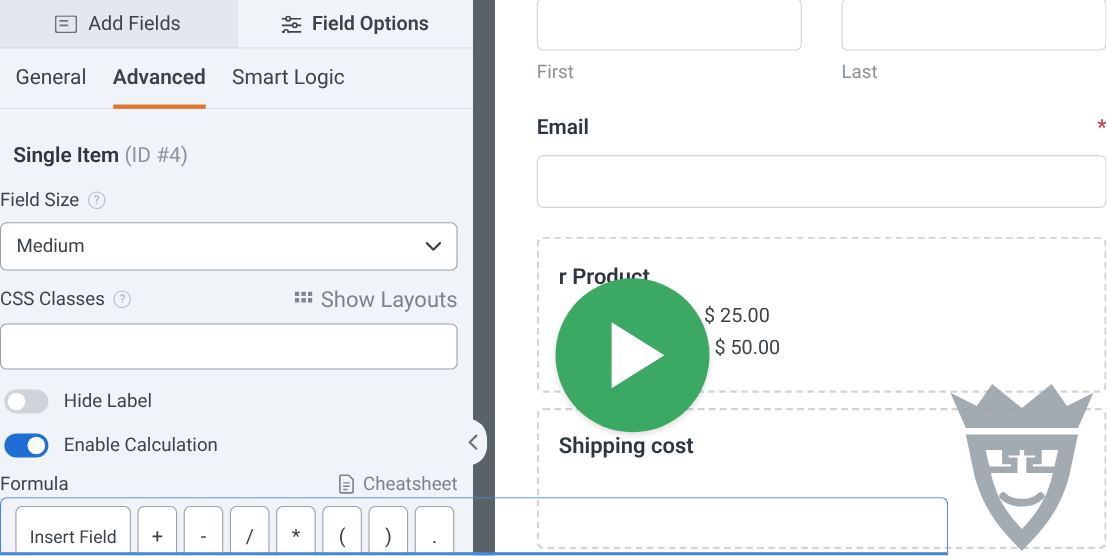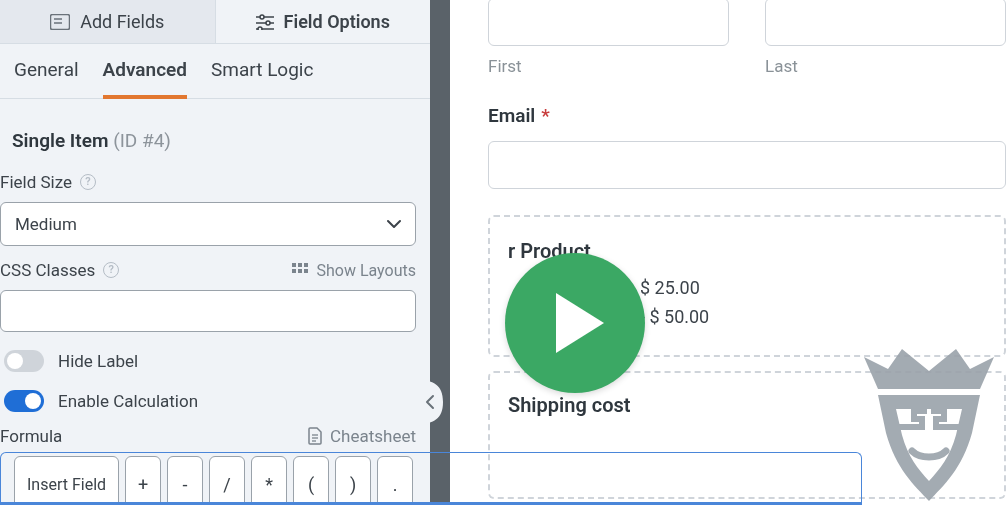--- a/index.html
+++ b/index.html
@@ -15,42 +15,42 @@
 .sub-tab { font-size: 19px; padding-bottom: 14px; cursor: pointer; color: #3c434a; }
 .sub-tab.active { font-weight: 600; border-bottom: 4px solid #e27730; margin-bottom: -1px; }
 .panel { padding: 16px 0 0 0; flex: 1; overflow: hidden; }
 .field-title { padding: 14px 14px 14px 0; font-size: 19px; }
 .field-title .name { font-weight: 600; color: #2f373e; }
 .field-title .id { color: #8d949b; font-weight: 400; }
 .row { padding: 6px 14px 8px 4px; margin-left: -4px; }
 .row-label { display: flex; align-items: center; justify-content: space-between; font-size: 17px; color: #3c434a; margin-bottom: 10px; }
 .row-label .q { display:inline-block; width:16px; height:16px; border:1.5px solid #b5bdc6; border-radius:50%; position:relative; margin-left:8px; }
 .row-label .q::after { content:"?"; position:absolute; top:50%; left:50%; transform:translate(-50%,-52%); font-size:11px; color:#b5bdc6; font-weight:600;}
-.show-layouts { display:flex; align-items:center; gap:8px; color:#7b848d; font-size:16px; }
+.show-layouts { display:flex; align-items:center; gap:8px; color:#7b848d; font-size:20px; }
 .select { width: 100%; height: 44px; border: 1px solid #9aa2aa; border-radius: 6px; background: #fff; padding: 0 14px; font-size: 17px; display:flex; align-items:center; justify-content:space-between; color:#3c434a; cursor:pointer;}
 .text-input { width: 100%; height: 42px; border: 1px solid #9aa2aa; border-radius: 6px; background: #fff; padding: 0 12px; font-size: 16px; }
 .toggle-row { display:flex; align-items:center; gap:14px; padding: 10px 14px 8px 4px; font-size:17px; }
 .toggle { width: 40px; height: 22px; border-radius: 11px; background: #cfd4da; position: relative; cursor:pointer; }
 .toggle .knob { width: 16px; height: 16px; background: #fff; border-radius: 50%; position: absolute; top: 3px; left: 3px; transition: .2s; }
 .toggle.on { background: #1f6ed6; }
 .toggle.on .knob { left: 21px; }
 .cheatsheet { display:flex; align-items:center; gap:8px; color:#7b848d; font-size:17px; }
 .formula-bar { display:flex; gap:6px; padding: 0 14px 14px 14px; }
 .f-btn { border:1px solid #9aa2aa; background:#fff; border-radius:6px; height:56px; display:flex; align-items:center; justify-content:center; font-size:18px; color:#3c434a; cursor:pointer; }
 .f-btn.insert { padding: 0 12px; font-size:16px; }
 .f-btn.op { width: 36px; }
 .collapse-handle { position:absolute; right:-1px; top: 378px; width:24px; height:48px; transform: translate(12px,0);}
 .collapse-bg{position:absolute; inset:0;}
 .collapse-chevron{position:absolute; left:6px; top:16px;}
 .main { flex: 1; padding: 0 0 0 38px; position: relative; overflow:hidden; }
 .row2 { display:flex; gap:36px; }
 .col { flex:1; }
 .input-box { height: 48px; border: 1px solid #cfd4da; border-radius: 6px; background:#fff; }
 .sublabel { color:#8a9298; font-size:17px; margin-top:10px; }
-.label-main { font-size:19px; font-weight:600; color:#2f373e; margin-top:28px; margin-bottom:14px; display:flex; align-items:center; gap:6px;}
+.label-main { font-size:19px; font-weight:600; color:#2f373e; margin-top:28px; margin-bottom:14px; display:flex; align-items:center; gap:6px;justify-content:space-between;}
 .req { color:#c83c3c; font-weight:600; }
 .dashed-box { border: 2px dashed #cfd4da; border-radius:6px; padding: 22px 18px 24px 18px; margin-top:26px; }
 .dashed-box .title { font-size:20px; font-weight:600; color:#2f373e; margin-bottom:10px; }
 .price-list { margin-top: 8px; }
 .price-row { font-size:18px; color:#3c434a; padding:4px 0 4px 132px; }
 .play-badge { position:absolute; left:505px; top:253px; width:140px; height:140px; border-radius:50%; background:#3ba864; display:flex; align-items:center; justify-content:center; box-shadow: 0 2px 6px rgba(0,0,0,.15);}
 .play-badge svg { margin-left:10px; }
 .logo { position:absolute; right:-8px; bottom:-8px; opacity:.9; }
 .cheatsheet-row{display:flex;justify-content:space-between;padding:6px 14px 10px 0;}
 .formula-container{position:relative; padding:0 14px 0 14px; height:56px;}

